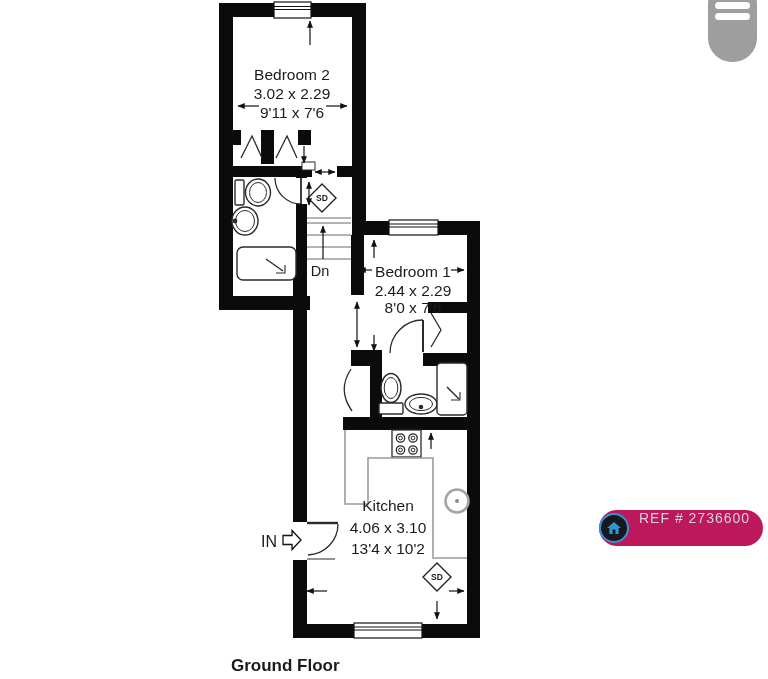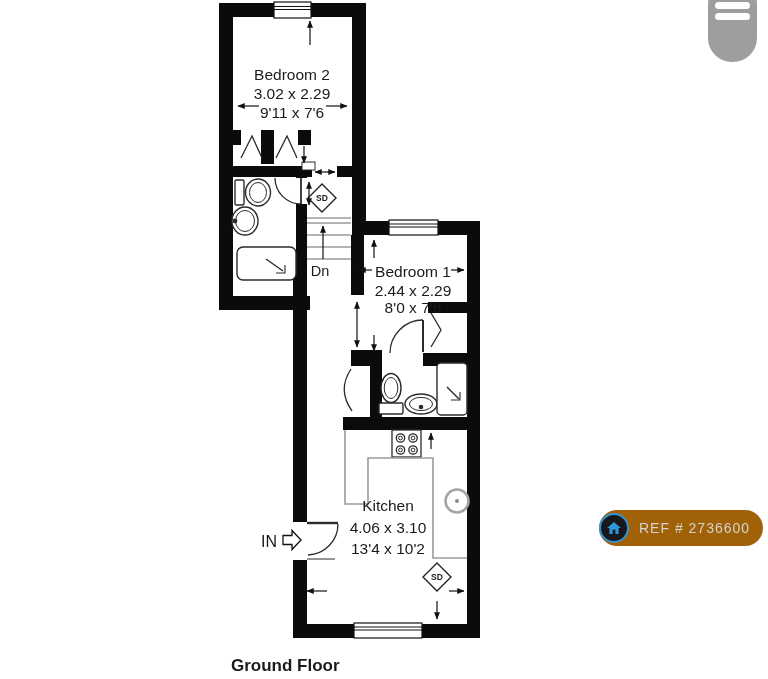--- a/index.html
+++ b/index.html
@@ -5,21 +5,21 @@
   html,body{margin:0;padding:0;background:#ffffff;}
   #screen{position:relative;width:768px;height:679px;background:#ffffff;overflow:hidden;
           font-family:"Liberation Sans",sans-serif;}
   svg text{font-family:"Liberation Sans",sans-serif;fill:#1b1b1b;}
   .room-name,.room-dim{font-size:15.5px;}
   .small-label{font-size:14.5px;}
   .sd-label{font-size:8.5px;font-weight:bold;}
   .floor-title{font-size:17px;font-weight:bold;}
   
   #ref-badge{position:absolute;left:599px;top:510px;width:164px;height:36px;border-radius:18px;
-             background:#a16207;display:flex;align-items:center;}
+             background:#be185d;display:flex;}
   #ref-badge .icon{position:absolute;left:0px;top:3px;width:26px;height:26px;border-radius:50%;
              background:#17181C;border:2px solid #2E96D6;display:flex;align-items:center;justify-content:center;}
   #ref-badge .label{margin-left:40px;font-size:14px;letter-spacing:1px;color:#D3D3D3;white-space:nowrap;}
   
   #menu-btn{position:absolute;left:708px;top:-20px;width:49px;height:82px;border-radius:24px;
             background:#9E9E9E;}
   #menu-btn .bar{position:absolute;left:7px;width:35px;height:7px;border-radius:3.5px;background:#ffffff;}
   #menu-btn .b1{top:22px;} #menu-btn .b2{top:33px;}
 </style>
 </head>

